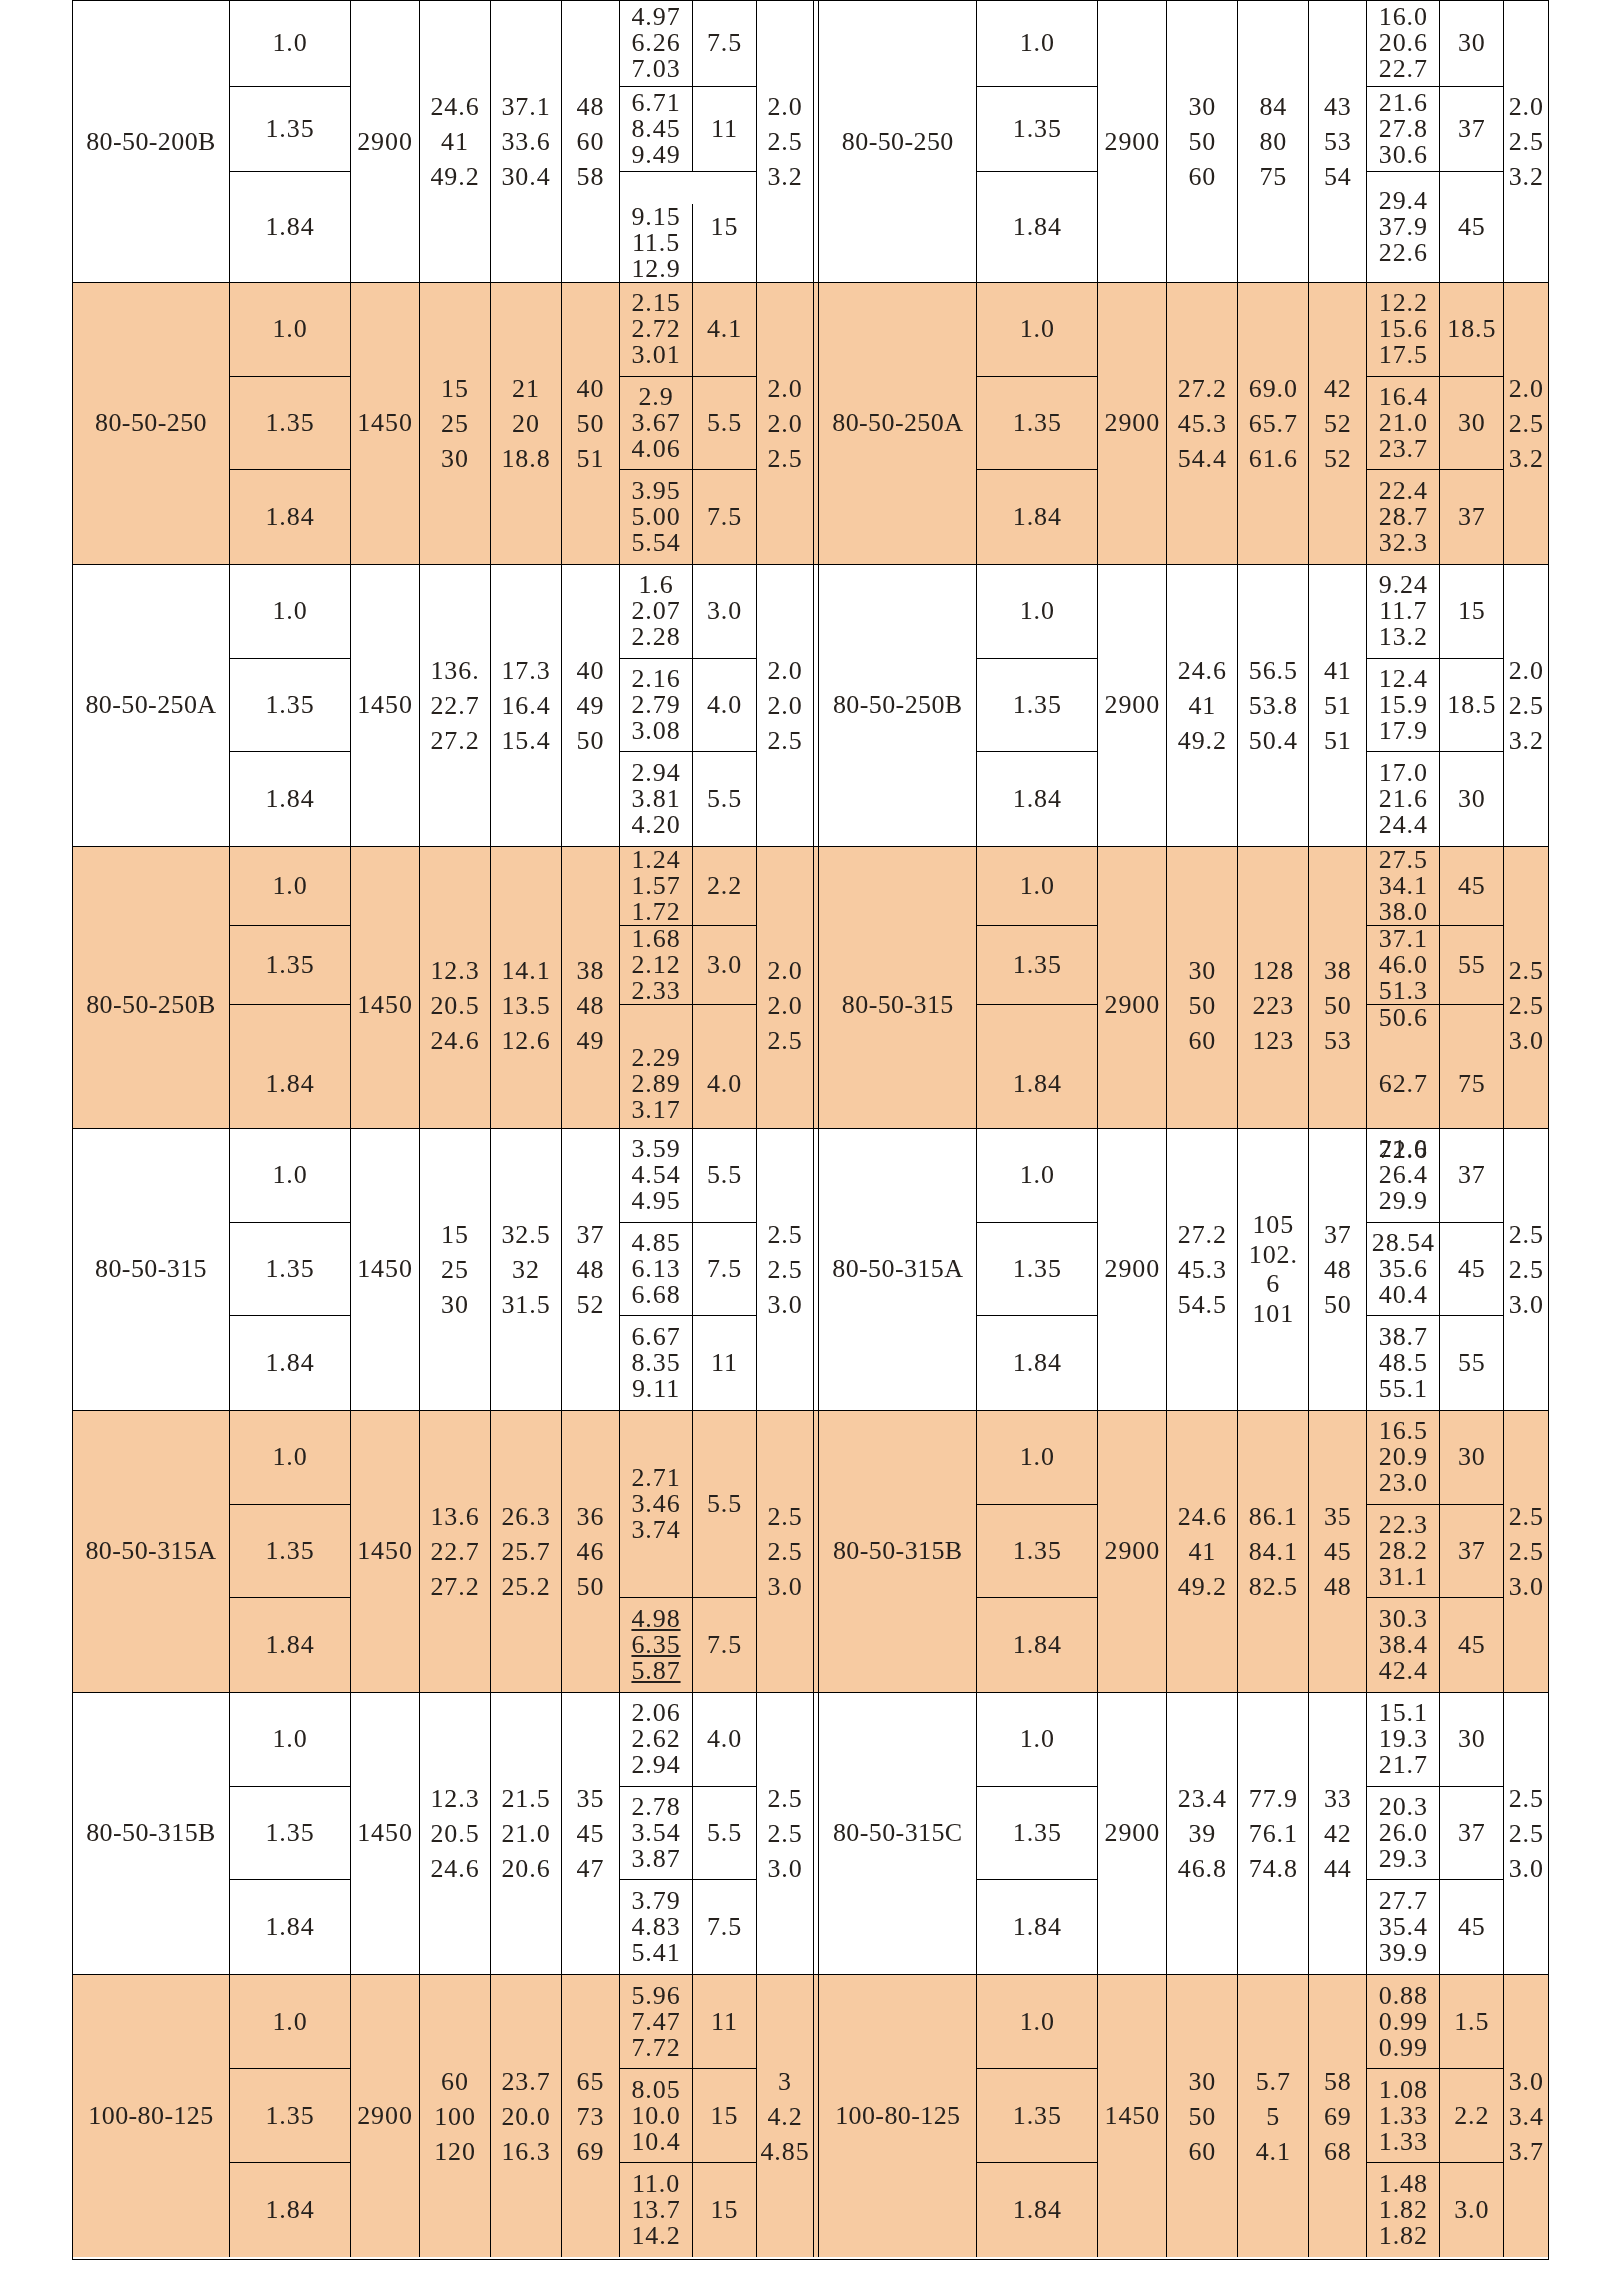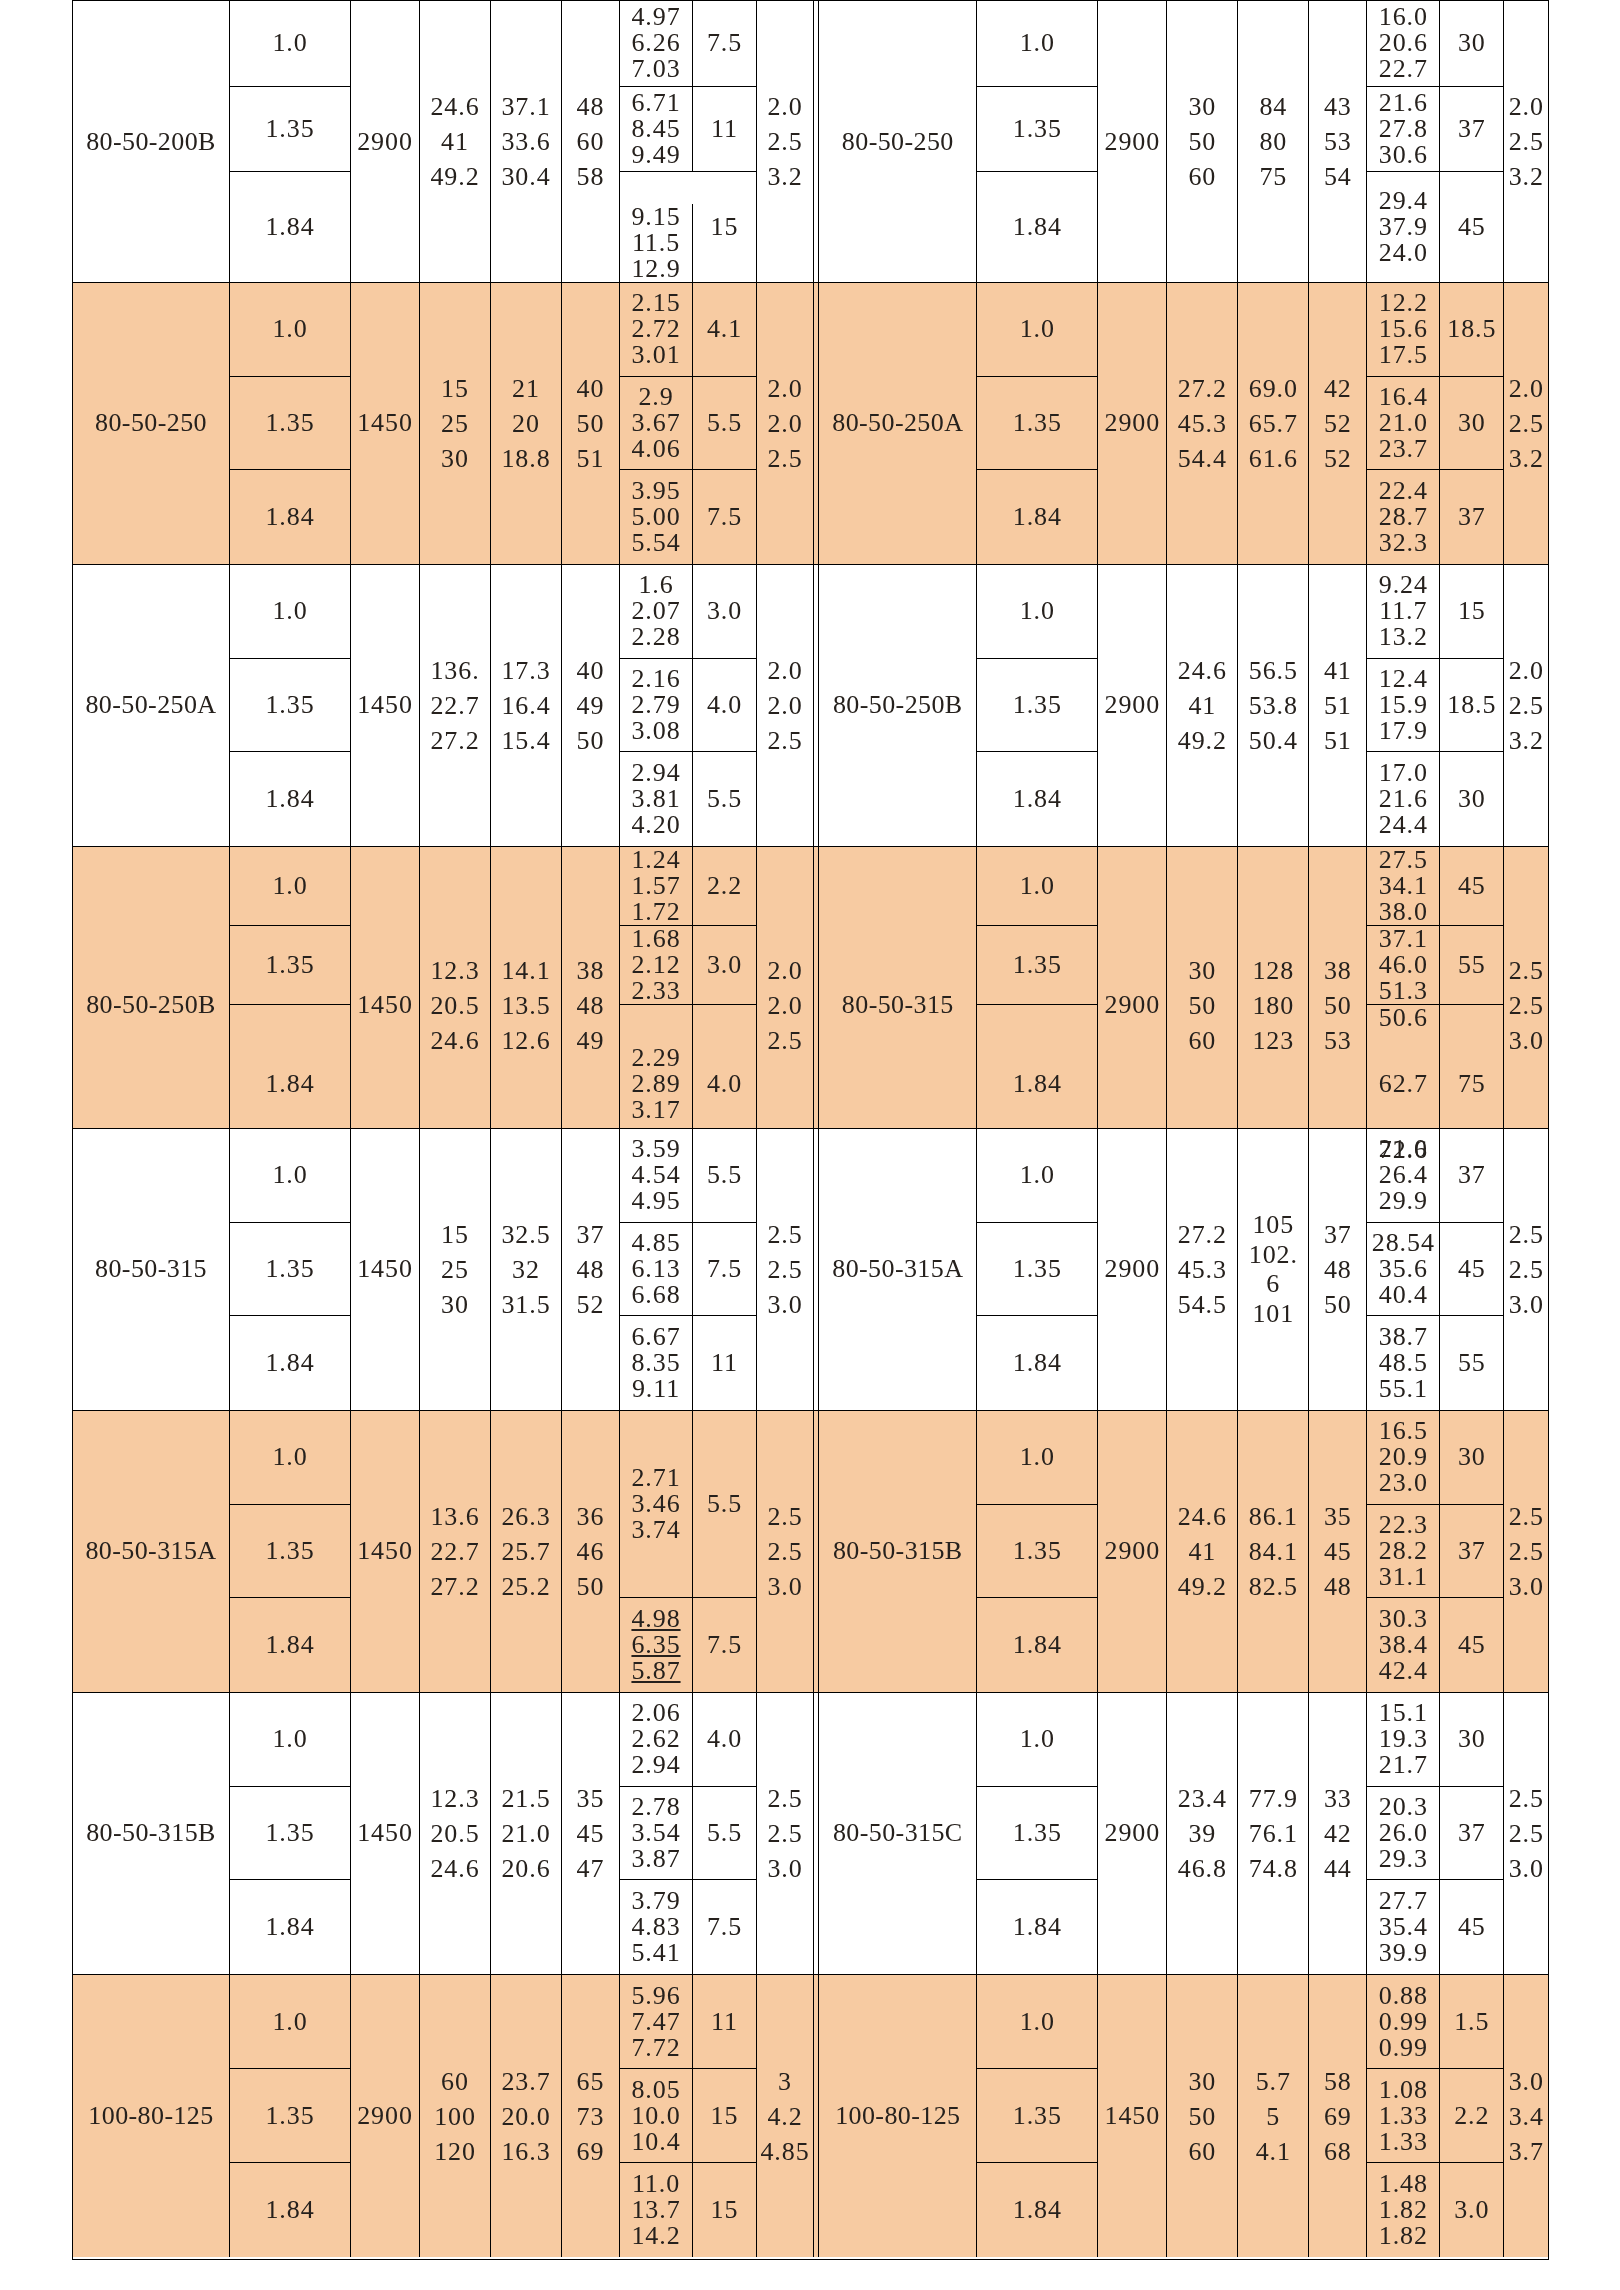--- a/index.html
+++ b/index.html
@@ -137,21 +137,21 @@
         <div>21.6</div>
         <div>27.8</div>
         <div>30.6</div>
       </div>
       <div class="cell br bb" style="grid-area: 2 / 18 / span 1;">
         <div>37</div>
       </div>
       <div class="cell br vals" style="grid-area: 3 / 17 / span 1;">
         <div>29.4</div>
         <div>37.9</div>
-        <div>24.0</div>
+        <div>22.6</div>
       </div>
       <div class="cell br" style="grid-area: 3 / 18 / span 1;">
         <div>45</div>
       </div>
       <div class="cell lines3" style="grid-area: 1 / 19 / span 3;">
         <div>2.0</div>
         <div>2.5</div>
         <div>3.2</div>
       </div>
       <div class="cell divider" style="grid-area: 1 / 10 / span 3;"></div>
@@ -473,21 +473,21 @@
       <div class="cell br" style="grid-area: 1 / 13 / span 3;">
         <div>2900</div>
       </div>
       <div class="cell br lines3" style="grid-area: 1 / 14 / span 3;">
         <div>30</div>
         <div>50</div>
         <div>60</div>
       </div>
       <div class="cell br lines3" style="grid-area: 1 / 15 / span 3;">
         <div>128</div>
-        <div>180</div>
+        <div>223</div>
         <div>123</div>
       </div>
       <div class="cell br lines3" style="grid-area: 1 / 16 / span 3;">
         <div>38</div>
         <div>50</div>
         <div>53</div>
       </div>
       <div class="cell br vals bb" style="grid-area: 1 / 17 / span 1;">
         <div>27.5</div>
         <div>34.1</div>

